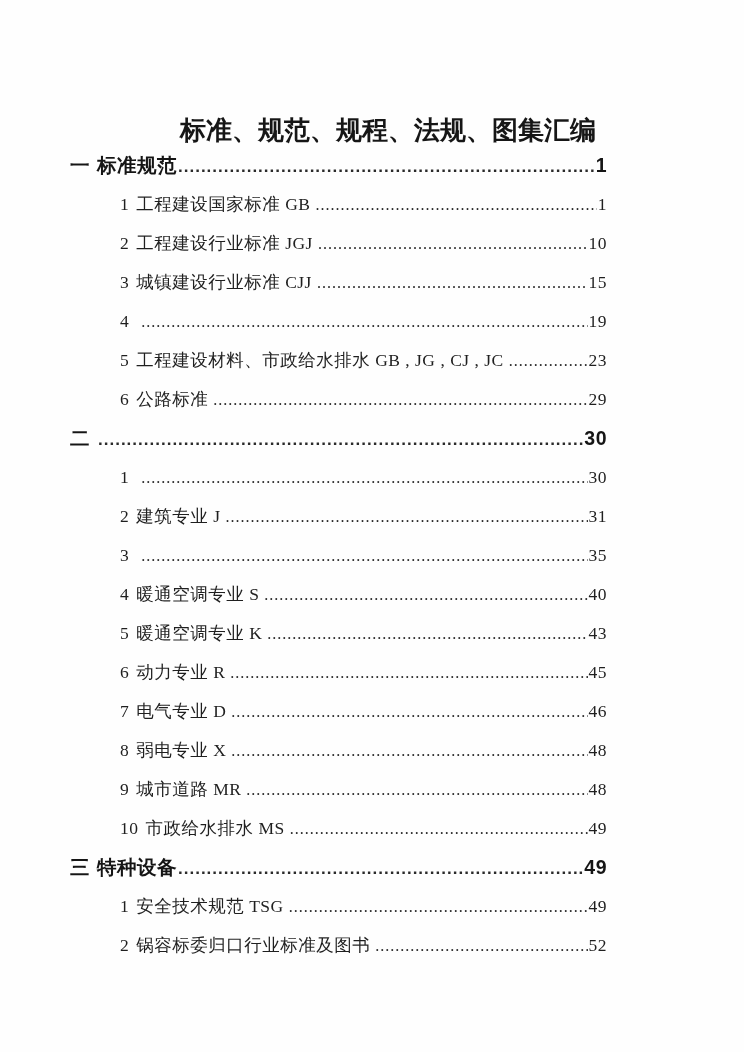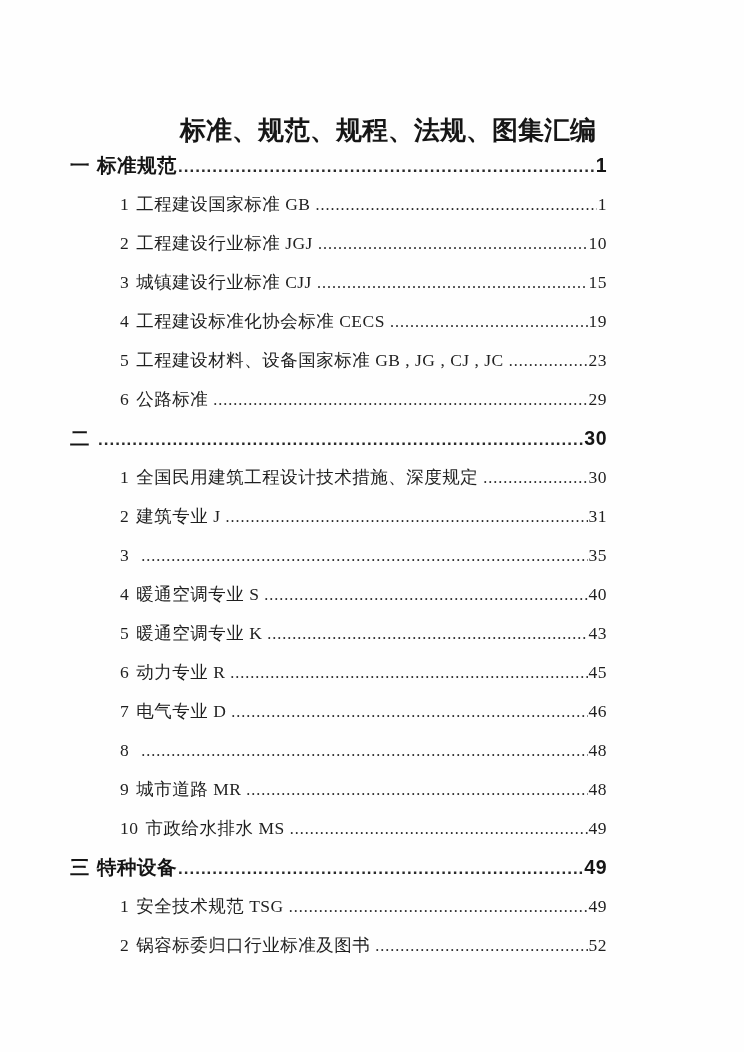--- a/index.html
+++ b/index.html
@@ -101,48 +101,46 @@
 
   <div class="row item">
     <span class="item-num">3</span>
     <span class="item-title">城镇建设行业标准 CJJ</span>
     <span class="leader"></span>
     <span class="pagenum">15</span>
   </div>
 
   <div class="row item">
     <span class="item-num">4</span>
-    <span class="item-title">工程建设标准化协会标准 CECS</span>
     <span class="leader"></span>
     <span class="pagenum">19</span>
   </div>
 
   <div class="row item">
     <span class="item-num">5</span>
-    <span class="item-title">工程建设材料、设备国家标准 GB , JG , CJ , JC</span>
+    <span class="item-title">工程建设材料、市政给水排水 GB , JG , CJ , JC</span>
     <span class="leader"></span>
     <span class="pagenum">23</span>
   </div>
 
   <div class="row item">
     <span class="item-num">6</span>
     <span class="item-title">公路标准</span>
     <span class="leader"></span>
     <span class="pagenum">29</span>
   </div>
 
   <div class="row section">
     <span class="sec-label">二</span>
     <span class="leader"></span>
     <span class="pagenum">30</span>
   </div>
 
   <div class="row item">
     <span class="item-num">1</span>
-    <span class="item-title">全国民用建筑工程设计技术措施、深度规定</span>
     <span class="leader"></span>
     <span class="pagenum">30</span>
   </div>
 
   <div class="row item">
     <span class="item-num">2</span>
     <span class="item-title">建筑专业 J</span>
     <span class="leader"></span>
     <span class="pagenum">31</span>
   </div>
@@ -176,20 +174,21 @@
 
   <div class="row item">
     <span class="item-num">7</span>
     <span class="item-title">电气专业 D</span>
     <span class="leader"></span>
     <span class="pagenum">46</span>
   </div>
 
   <div class="row item">
     <span class="item-num">8</span>
+    <span class="item-title">弱电专业 X</span>
     <span class="leader"></span>
     <span class="pagenum">48</span>
   </div>
 
   <div class="row item">
     <span class="item-num">9</span>
     <span class="item-title">城市道路 MR</span>
     <span class="leader"></span>
     <span class="pagenum">48</span>
   </div>

